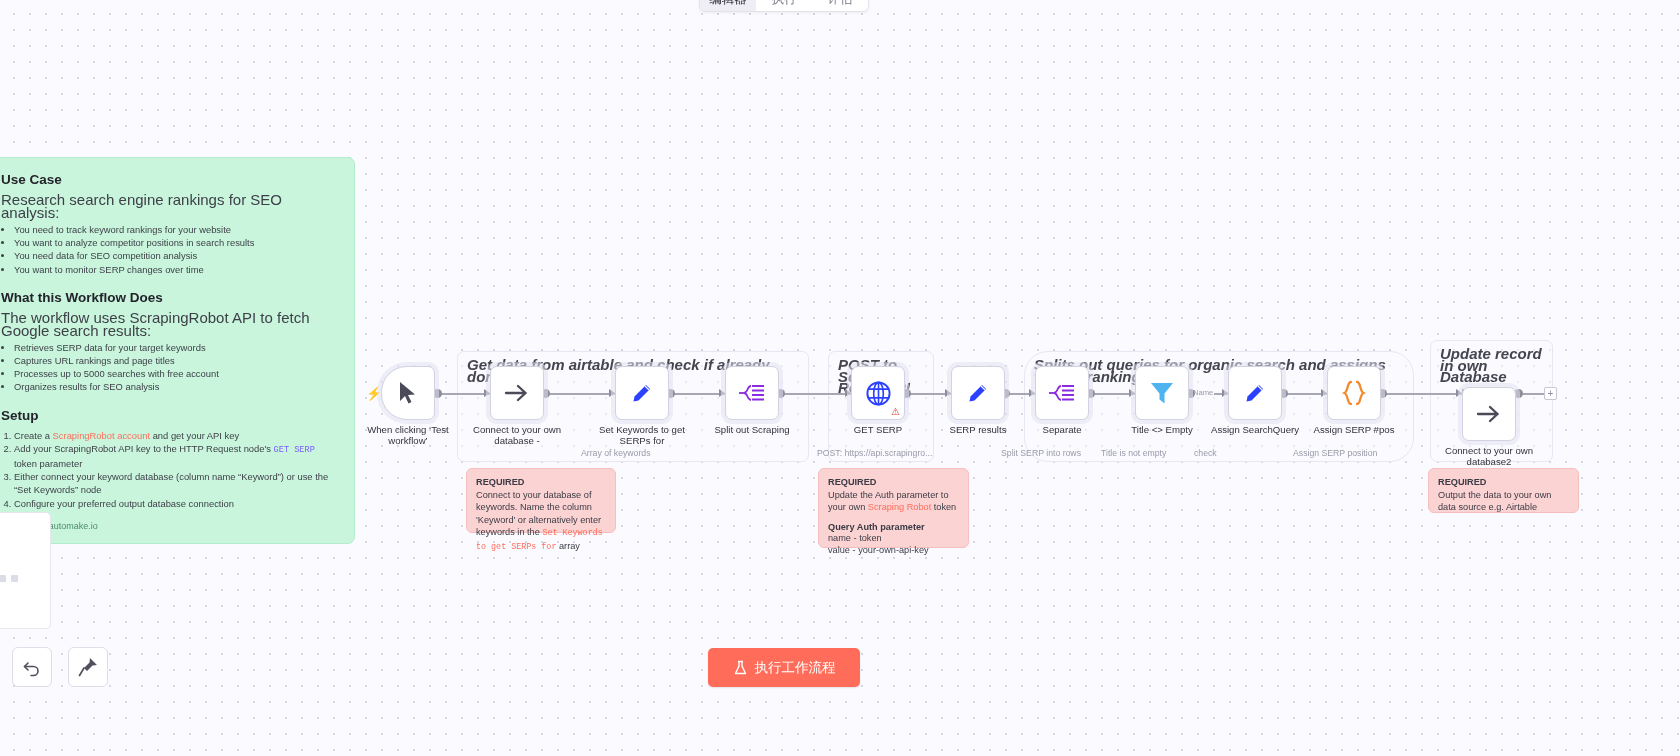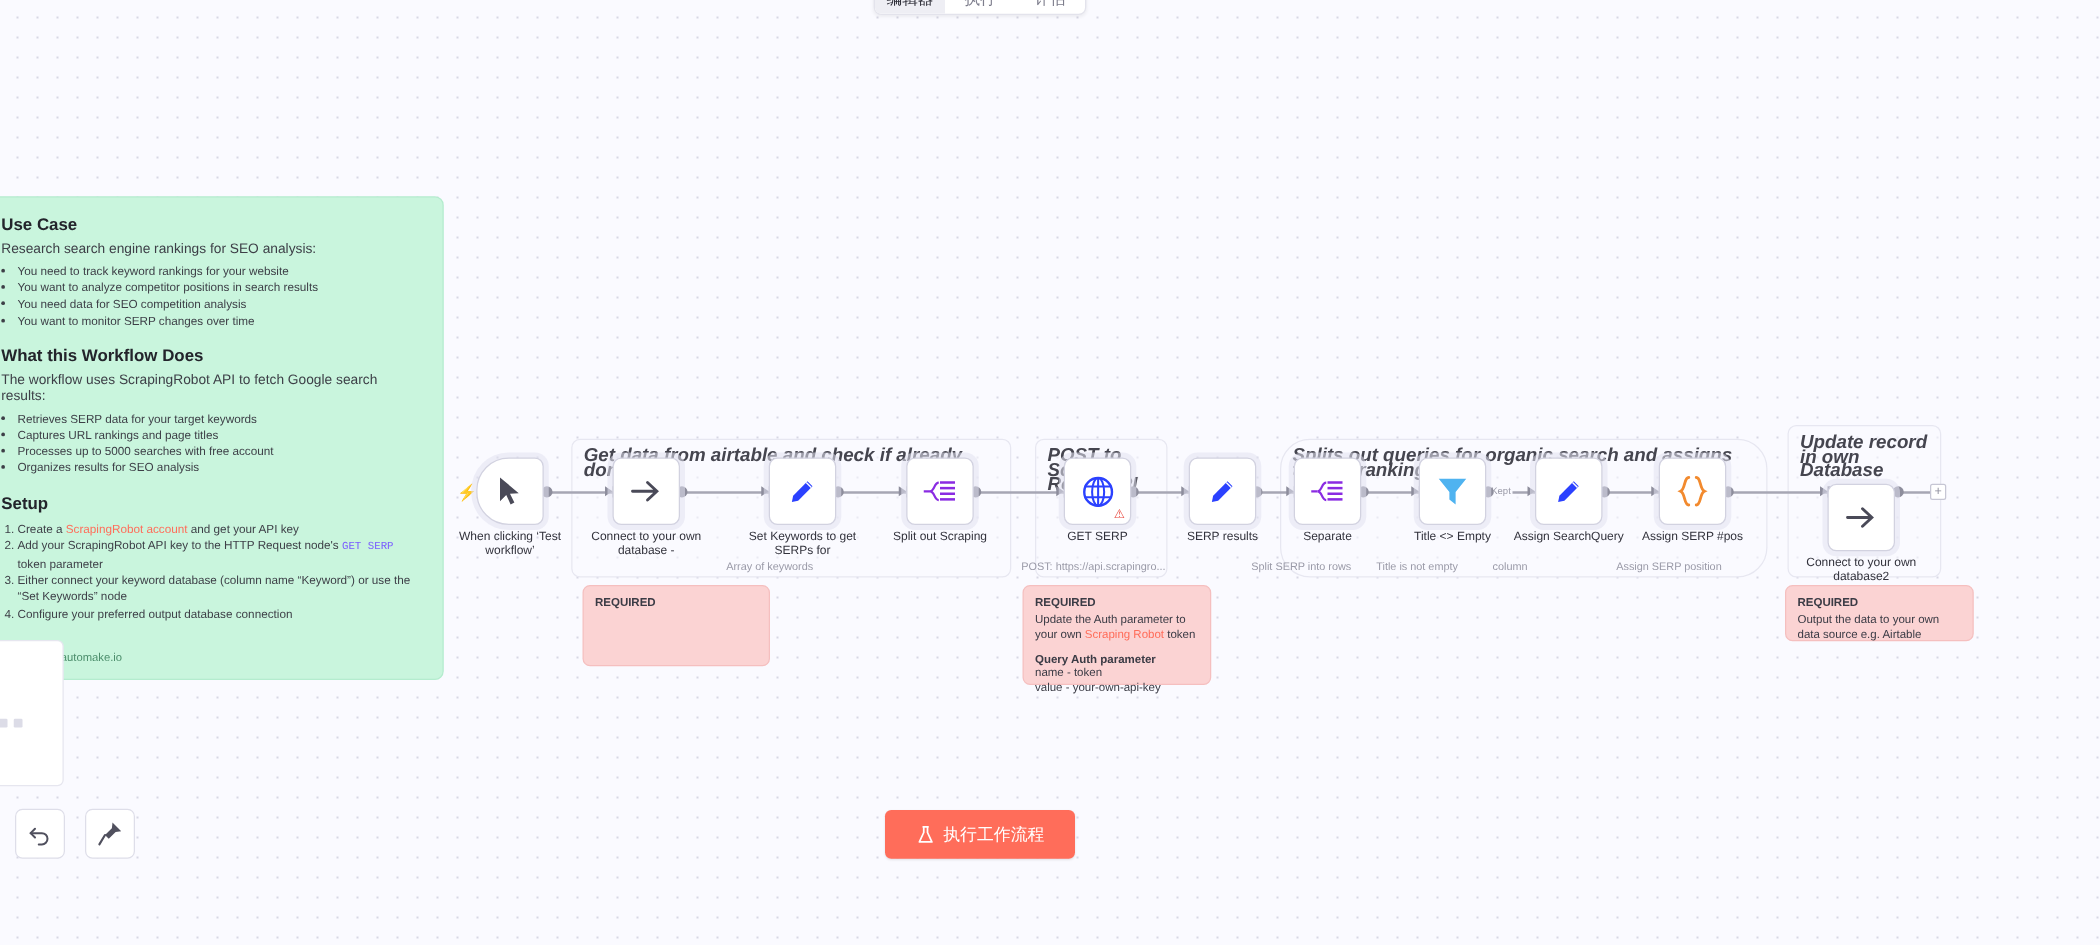--- a/index.html
+++ b/index.html
@@ -35,21 +35,21 @@
 
   
   #sticky {
     position:absolute; left:-12px; top:157px; width:367px; height:387px;
     background:#c9f5dd; border:1px solid #b4ecce; border-radius:7px;
     padding:14px 16px 10px 12px; overflow:hidden;
   }
   #sticky h1 { font-size:15.5px; margin:0 0 16px 0; font-weight:700; color:#23242b; letter-spacing:-.1px;}
   #sticky h2 { font-size:13.5px; margin:14px 0 6px 0; font-weight:700; color:#23242b;}
   #sticky h2:first-of-type{margin-top:0;}
-  #sticky p { font-size:11px; margin:0 0 4px 0; color:#3d3f47; line-height:13px;}
+  #sticky p { font-size:15px; margin:0 0 4px 0; color:#3d3f47; line-height:13px;}
   #sticky ul, #sticky ol { margin:0 0 2px 0; padding-left:13px; }
   #sticky li { font-size:9.4px; line-height:13.2px; color:#3d3f47; }
   #sticky ul li { list-style:disc; }
   #sticky ol li { list-style:decimal; }
   #sticky a { color:#ff6d5a; text-decoration:none; }
   #sticky code { font-family:"Liberation Mono", monospace; color:#7a5cff; font-size:8.6px; }
   #sticky .foot { position:absolute; left:48px; bottom:12px; font-size:9px; color:#4b8d6b; }
 
   
   #overlay-panel {
@@ -214,21 +214,21 @@
   <div class="edge" style="left:670px; top:393px; width:55px;"></div>
   <div class="edge" style="left:780px; top:393px; width:72px;"></div>
   <div class="edge" style="left:906px; top:393px; width:45px;"></div>
   <div class="edge" style="left:1005px; top:393px; width:30px;"></div>
   <div class="edge" style="left:1090px; top:393px; width:45px;"></div>
   <div class="edge" style="left:1190px; top:393px; width:38px;"></div>
   <div class="edge" style="left:1283px; top:393px; width:44px;"></div>
   <div class="edge" style="left:1382px; top:393px; width:80px;"></div>
   <div class="edge" style="left:1518px; top:393px; width:26px;"></div>
 
-  <div class="edge-label" style="left:1192px; top:388px;">Kept</div>
+  <div class="edge-label" style="left:1192px; top:388px;">Name</div>
 
   <div class="dot-out" style="left:433px; top:389px;"></div>
   <div class="dot-out" style="left:541px; top:389px;"></div>
   <div class="dot-out" style="left:666px; top:389px;"></div>
   <div class="dot-out" style="left:776px; top:389px;"></div>
   <div class="dot-out" style="left:902px; top:389px;"></div>
   <div class="dot-out" style="left:1001px; top:389px;"></div>
   <div class="dot-out" style="left:1086px; top:389px;"></div>
   <div class="dot-out" style="left:1186px; top:389px;"></div>
   <div class="dot-out" style="left:1279px; top:389px;"></div>
@@ -341,21 +341,21 @@
   </div>
 
   <div class="node" style="left:1228px; top:366px;">
     <div class="box">
       <svg width="24" height="24" viewBox="0 0 24 24">
           <path d="M3.5 20.5 L4.5 15.5 L16 4 L20 8 L8.5 19.5 Z" fill="#2b41ff"></path>
           <path d="M15 5 L19 9" stroke="#fff" stroke-width="1.1"></path>
         </svg>
     </div>
     <div class="label">Assign SearchQuery</div>
-    <div class="sub">column</div>
+    <div class="sub">check</div>
   </div>
 
   <div class="node" style="left:1327px; top:366px;">
     <div class="box">
       <svg width="30" height="26" viewBox="0 0 30 26">
         <path d="M12 2 C8 2 9.5 11 5.5 13 C9.5 15 8 24 12 24" stroke="#f28a2e" stroke-width="2.3" fill="none" stroke-linecap="round"></path>
         <path d="M18 2 C22 2 20.5 11 24.5 13 C20.5 15 22 24 18 24" stroke="#f28a2e" stroke-width="2.3" fill="none" stroke-linecap="round"></path>
       </svg>
     </div>
     <div class="label">Assign SERP #pos</div>
@@ -366,20 +366,21 @@
     <div class="box">
       <svg width="26" height="22" viewBox="0 0 26 22">
           <path d="M2 11 H21 M14 4 L21.5 11 L14 18" stroke="#4a4a58" stroke-width="2.3" fill="none" stroke-linecap="round"></path>
         </svg>
     </div>
     <div class="label">Connect to your own database2</div>
   </div>
 
   <div class="note" style="left:466px; top:468px; width:150px; height:65px;">
     <div class="t">REQUIRED</div>
+    <p><span>Connect to your database of</span> <span>keywords. Name the column 'Keyword'</span> <span>or alternatively enter keywords in the</span> <code>Set Keywords to get SERPs for</code> <span>array</span></p>
   </div>
 
   <div class="note" style="left:818px; top:468px; width:151px; height:80px;">
     <div class="t">REQUIRED</div>
     <p><span>Update the Auth parameter to your</span> <span>own </span><span class="red">Scraping Robot</span><span> token</span></p>
     <div class="sec">Query Auth parameter</div>
     <p>name - token</p>
     <p>value - your-own-api-key</p>
   </div>
 

